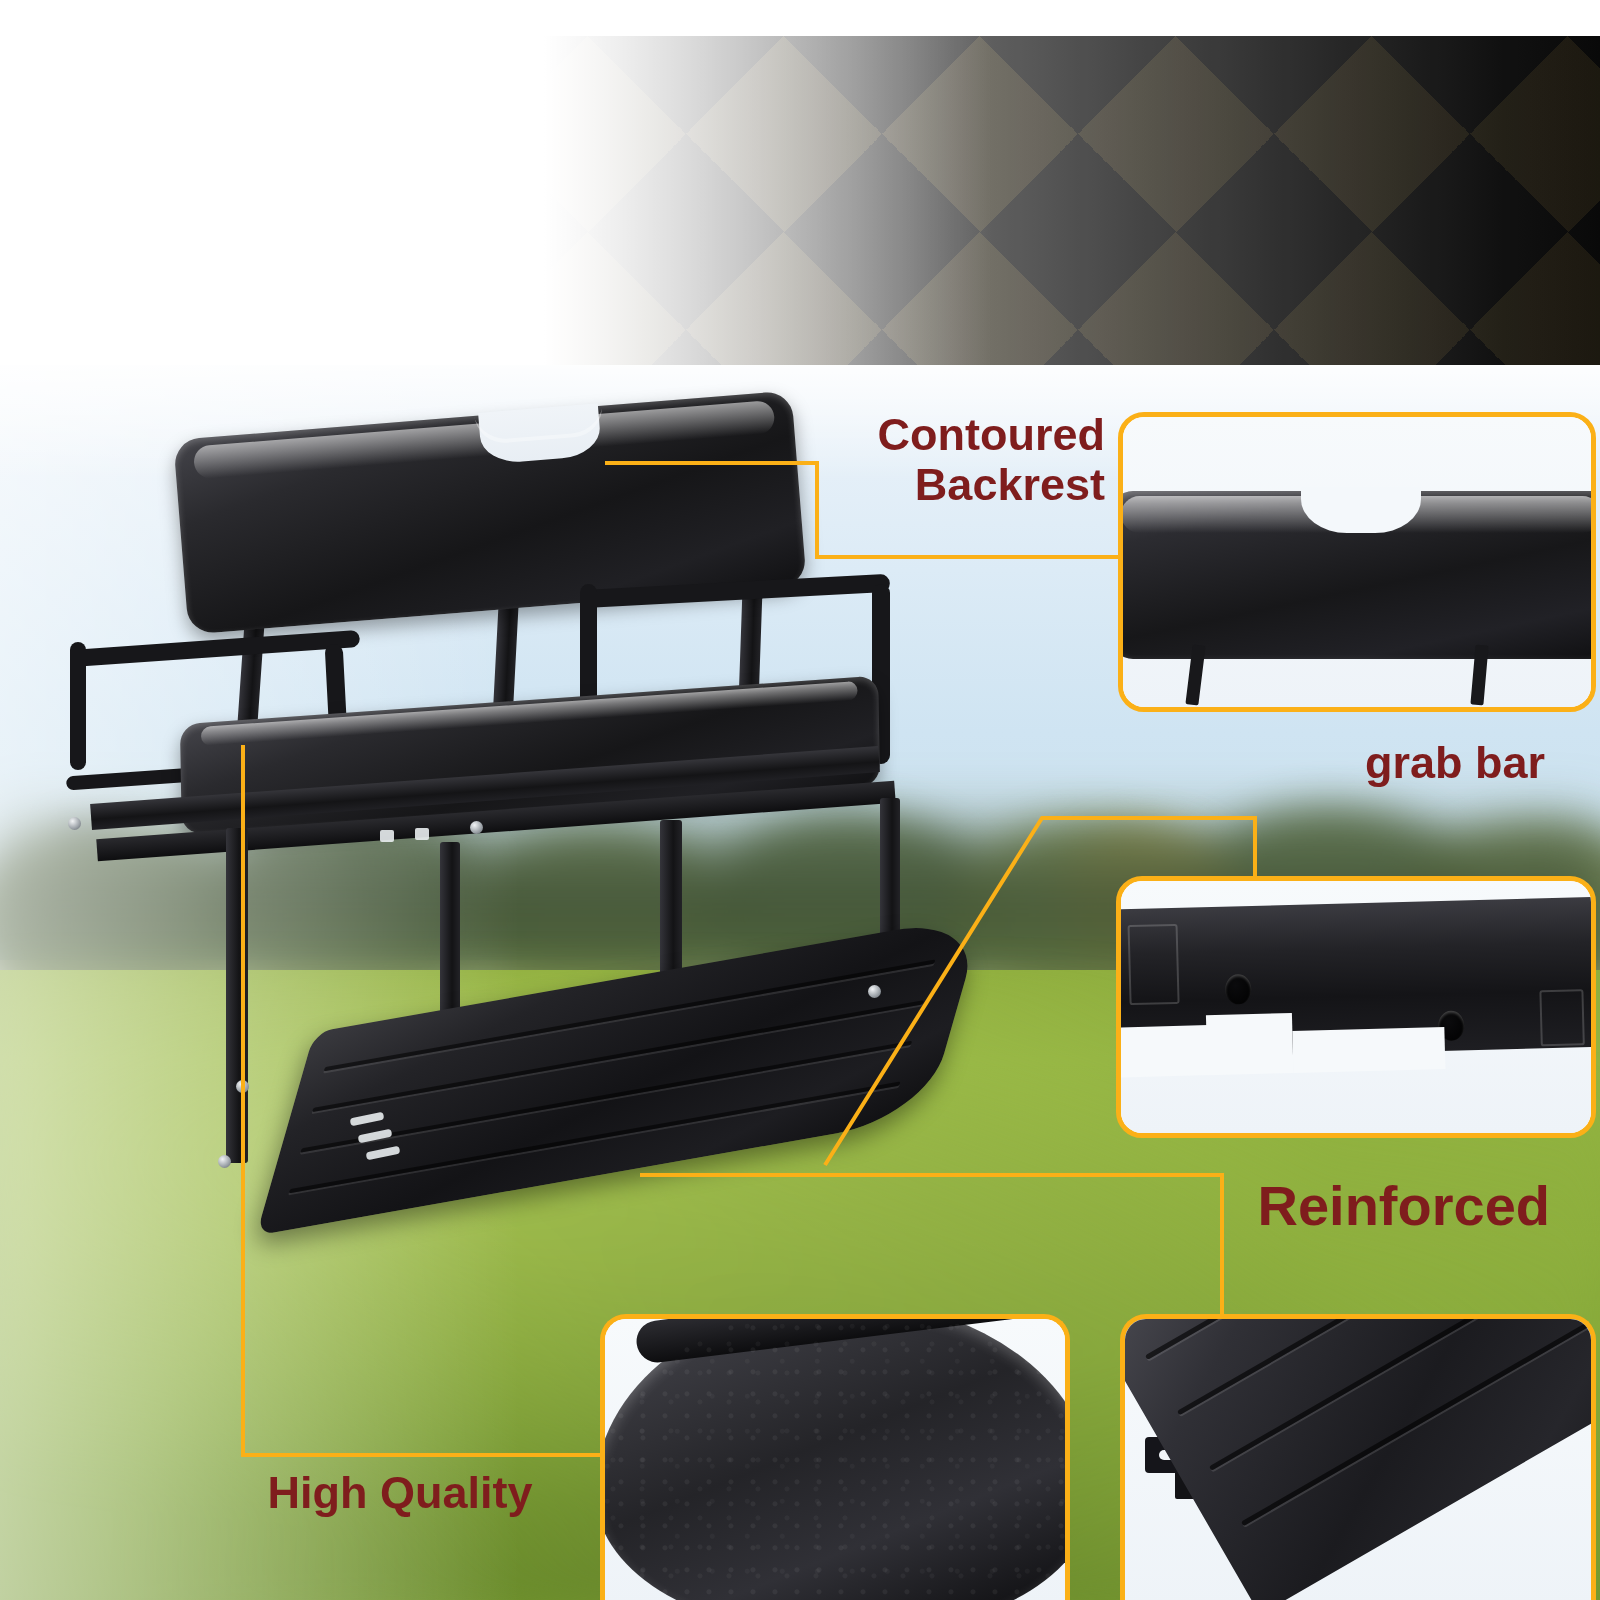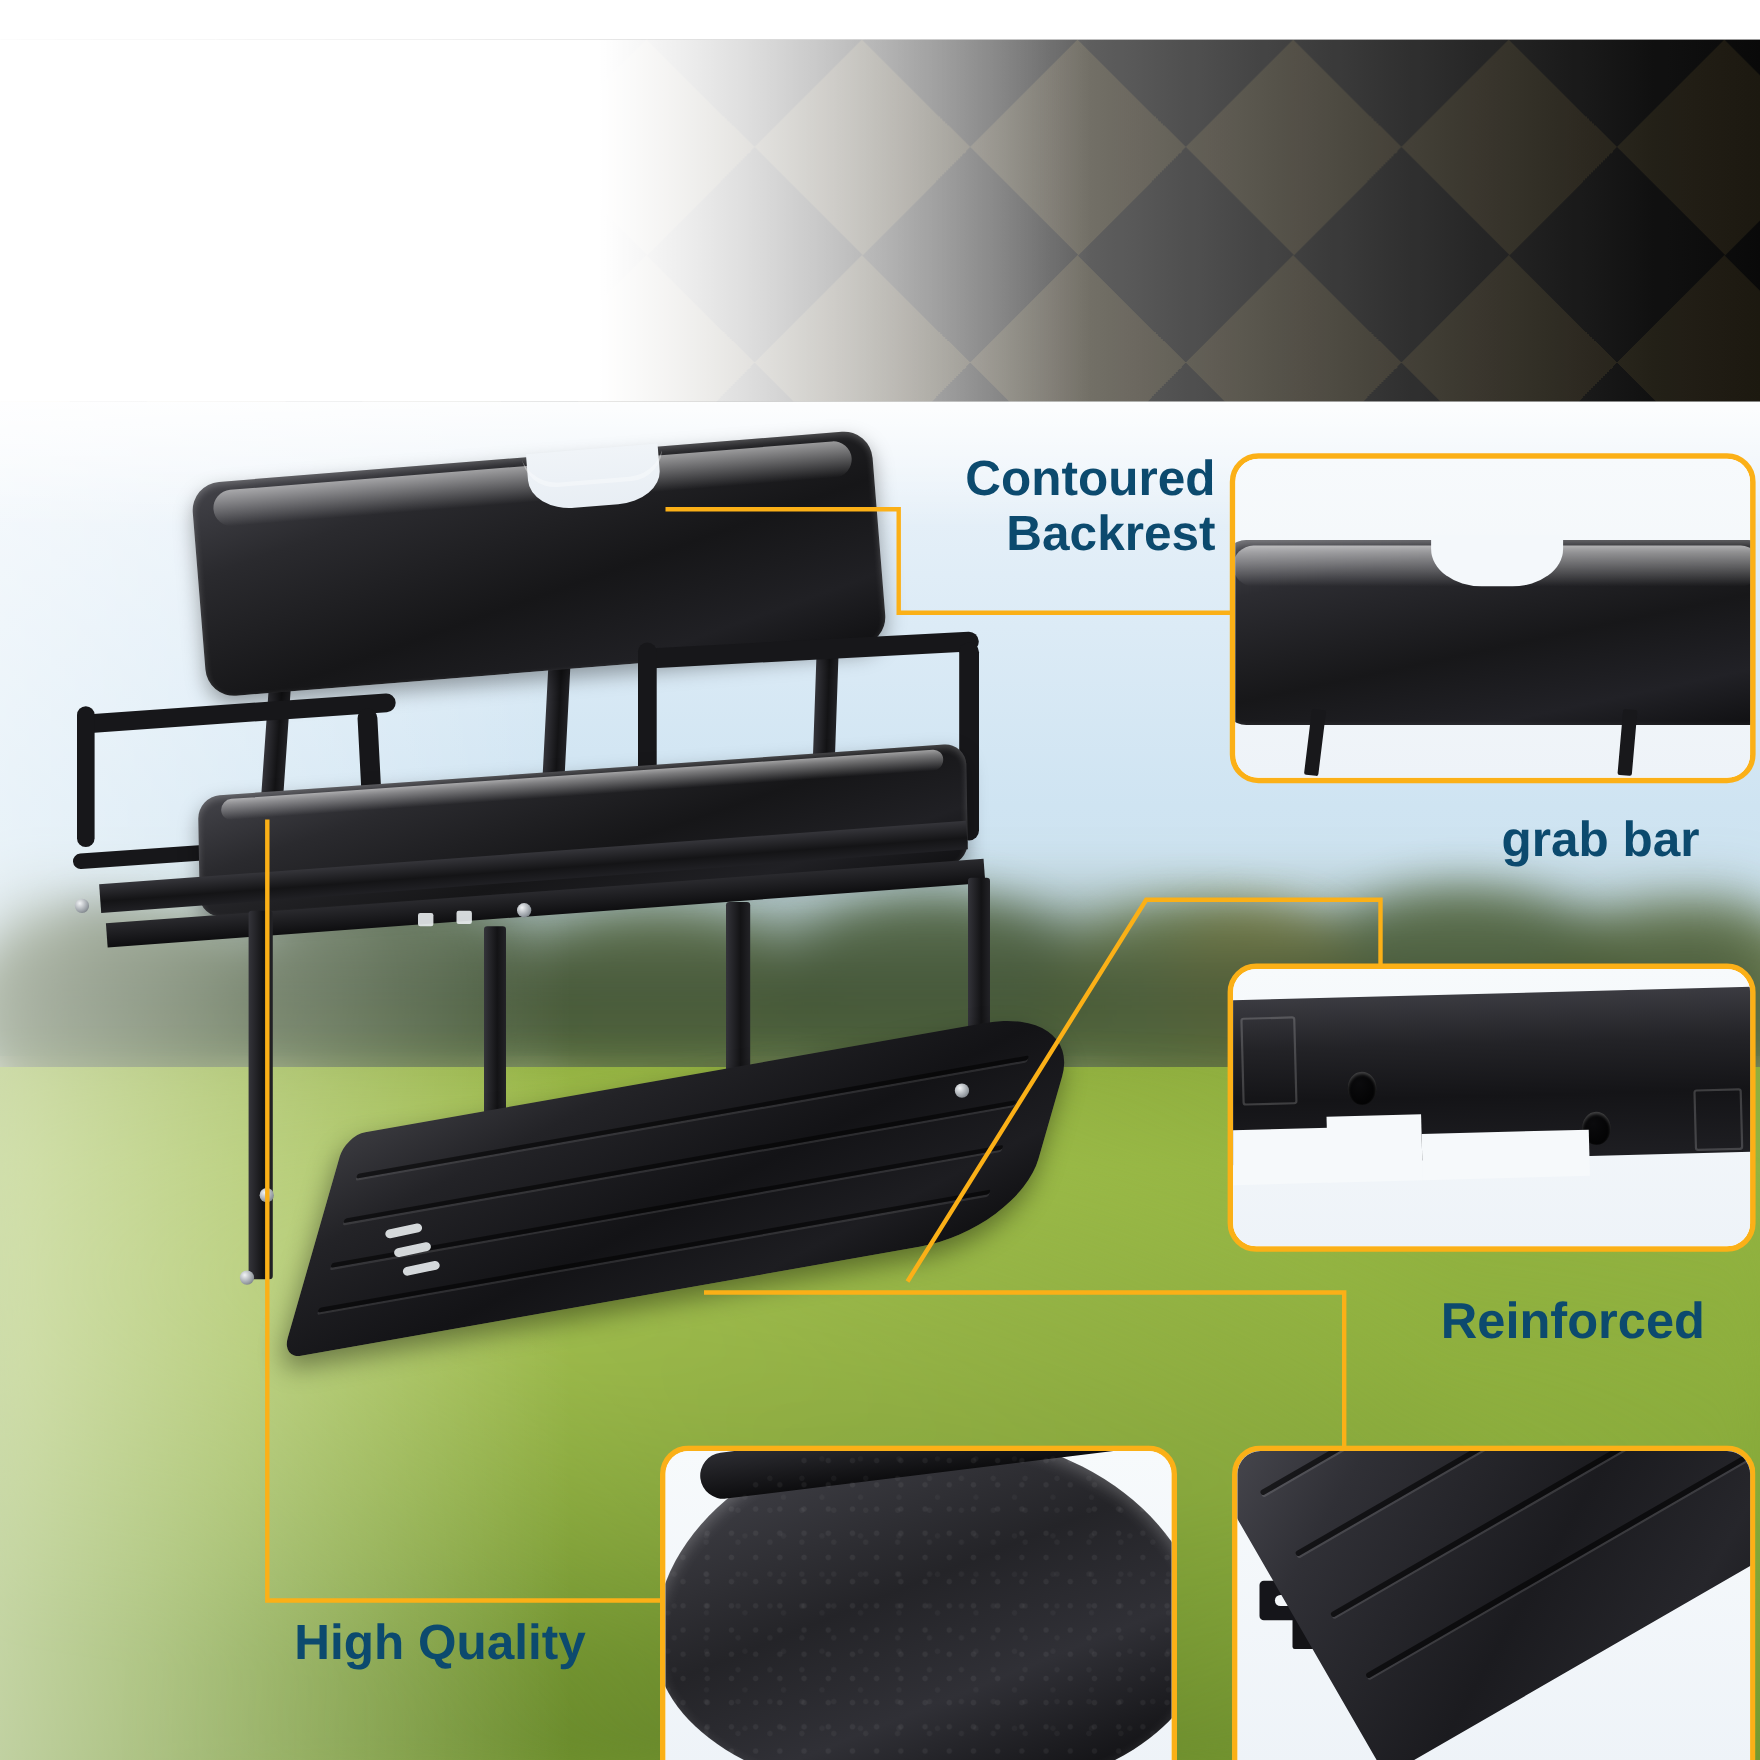--- a/index.html
+++ b/index.html
@@ -91,25 +91,25 @@
   .rib{position:absolute;height:4px;background:rgba(0,0,0,.55);
      box-shadow:0 2px 0 rgba(255,255,255,.10);border-radius:3px;}
   .slot{position:absolute;width:34px;height:8px;border-radius:5px;background:#e9edf0;opacity:.9;}
   .bolt{position:absolute;width:13px;height:13px;border-radius:50%;
      background:radial-gradient(circle at 35% 32%,#f2f4f6,#9aa0a6 60%,#5c6167);}
 
   
   .lines{position:absolute;left:0;top:0;width:1600px;height:1600px;pointer-events:none;}
 
   
-  .label{position:absolute;font-weight:700;color:#0c4a6e;line-height:1.1;}
+  .label{position:absolute;font-weight:700;color:#7f1d1d;line-height:1.1;}
   .label .ln{display:block;white-space:nowrap;}
   #lbl-backrest{right:495px;top:410px;text-align:right;font-size:45px;}
   #lbl-grab{right:55px;top:738px;text-align:right;font-size:45px;}
-  #lbl-foot{right:50px;top:1175px;text-align:right;font-size:46px;}
+  #lbl-foot{right:50px;top:1175px;text-align:right;font-size:56px;}
   #lbl-leather{left:205px;top:1468px;text-align:center;width:390px;font-size:45px;}
 
   
   .panel{position:absolute;border:5px solid #FBB017;border-radius:26px;overflow:hidden;background:#fff;}
   #panel-backrest{left:1118px;top:412px;width:468px;height:290px;}
   #panel-grab{left:1116px;top:876px;width:470px;height:252px;}
   #panel-leather{left:600px;top:1314px;width:460px;height:286px;border-bottom:none;border-radius:26px 26px 0 0;}
   #panel-foot{left:1120px;top:1314px;width:466px;height:286px;border-bottom:none;border-radius:26px 26px 0 0;}
   .panel .pbg{position:absolute;inset:0;background:linear-gradient(to bottom,#f7fafc,#eef3f8);}
 

